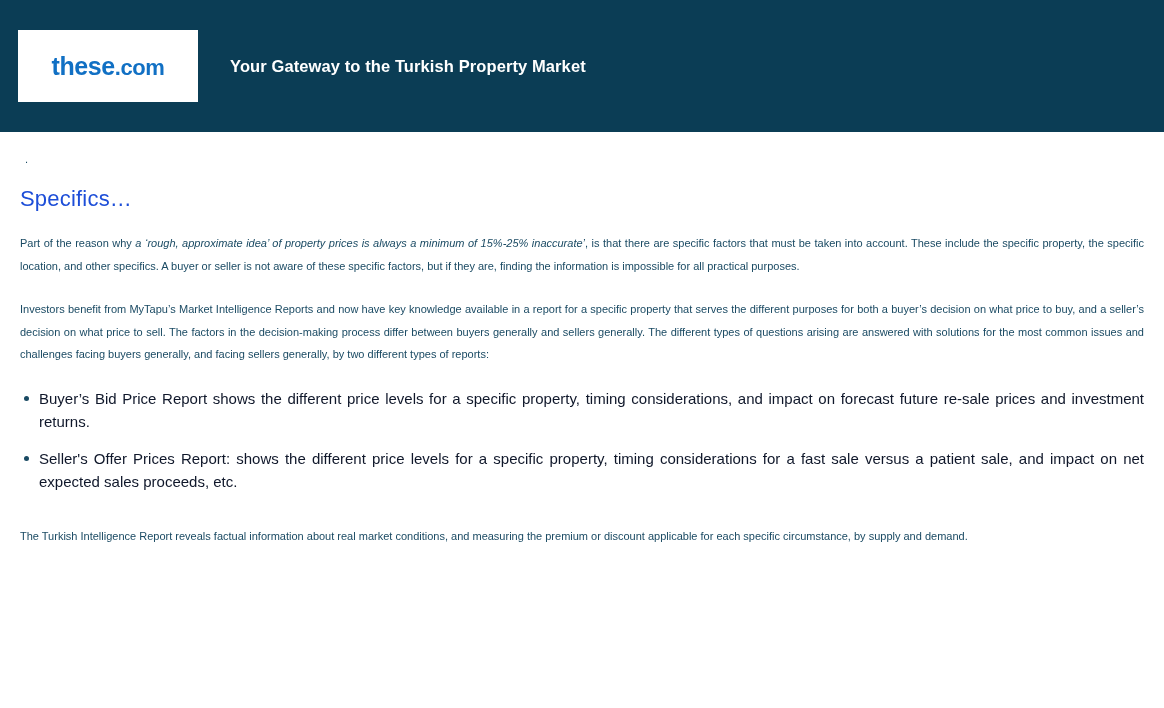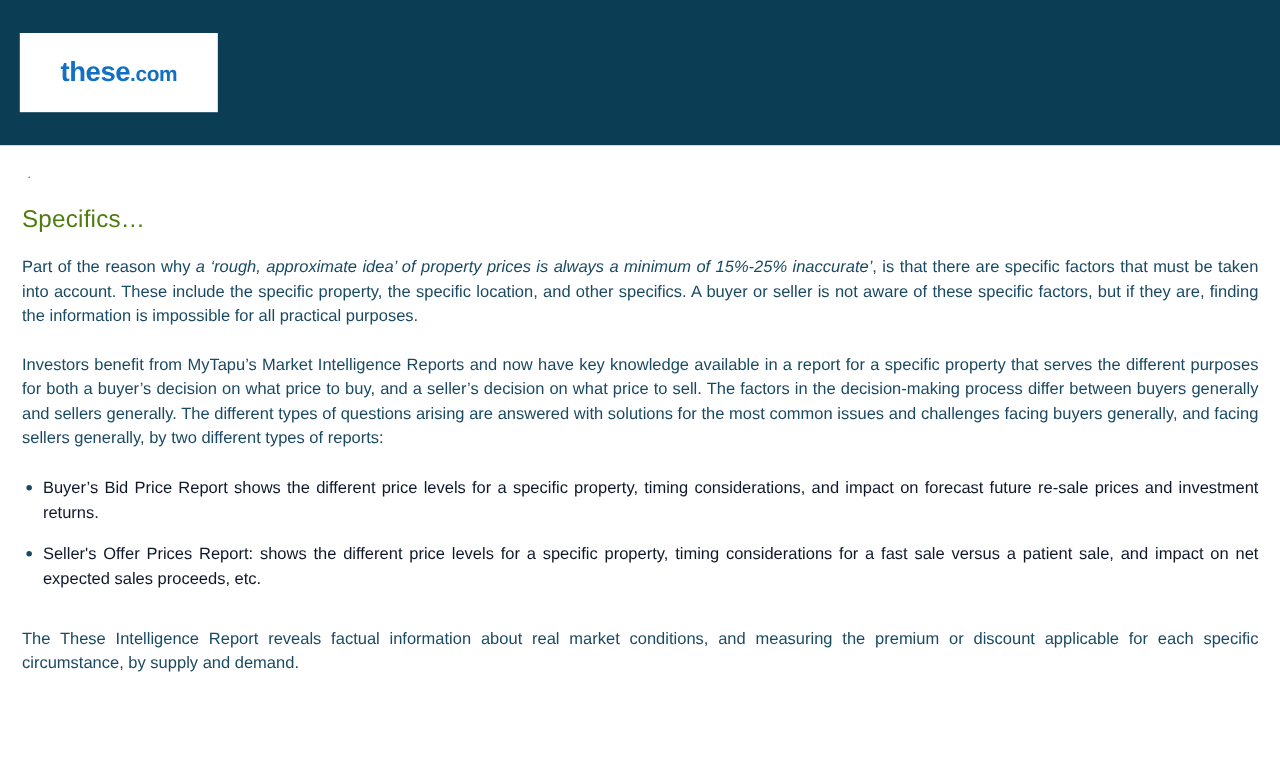--- a/index.html
+++ b/index.html
@@ -40,21 +40,21 @@
     box-sizing: border-box;
   }
   .logo-text {
     font-size: 25px;
     font-weight: bold;
     color: #1170c4;
     letter-spacing: -0.4px;
     white-space: nowrap;
   }
   .logo-text .tld {
-    font-size: 19px;
+    font-size: 22px;
     color: #1170c4;
     font-weight: bold;
   }
   .tagline {
     margin-left: 32px;
     color: #ffffff;
     font-size: 16.5px;
     font-weight: bold;
     letter-spacing: 0.1px;
     white-space: nowrap;
@@ -69,26 +69,26 @@
     font-size: 11px;
     color: #1a4a63;
     line-height: 10px;
     padding-top: 22px;
     padding-left: 5px;
     height: 14px;
   }
   h1.section-title {
     font-size: 22px;
     font-weight: normal;
-    color: #4d7c0f;
+    color: #1d4ed8;
     margin: 18px 0 20px 0;
     letter-spacing: 0.2px;
   }
   p.para {
-    font-size: 15px;
+    font-size: 11px;
     line-height: 22.5px;
     color: #1a4a63;
     margin: 0 0 21px 0;
     text-align: justify;
     text-justify: inter-word;
   }
   p.para.last {
     margin-bottom: 0;
   }
   em.it {
@@ -129,35 +129,36 @@
 </style>
 </head>
 <body>
 
 <div class="page">
 
   <div class="header">
     <div class="logo-box">
       <span class="logo-text"><span>these</span><span class="tld">.com</span></span>
     </div>
+    <div class="tagline">Your Gateway to the Turkish Property Market</div>
   </div>
 
   <div class="content">
 
     <div class="tiny-dot">.</div>
 
     <h1 class="section-title">Specifics…</h1>
 
     <p class="para"><span>Part of the reason why </span><em class="it">a ‘rough, approximate idea’ of property prices is always a minimum of 15%-25% inaccurate’</em><span>, is that there are specific factors that must be taken into account. These include the specific property, the specific location, and other specifics. A buyer or seller is not aware of these specific factors, but if they are, finding the information is impossible for all practical purposes.</span></p>
 
     <p class="para"><span>Investors benefit from MyTapu’s </span><strong class="bd">Market Intelligence Reports</strong><span> and now have key knowledge available in a report for a specific property that serves the different purposes for both a buyer’s decision on what price to buy, and a seller’s decision on what price to sell. The factors in the decision-making process differ between buyers generally and sellers generally. The different types of questions arising are answered with solutions for the most common issues and challenges facing buyers generally, and facing sellers generally, by two different types of reports:</span></p>
 
     <ul class="bullets">
       <li><strong class="bd">Buyer’s Bid Price Report</strong><span> shows the different price levels for a specific property, timing considerations, and impact on forecast future re-sale prices and investment returns.</span></li>
       <li><strong class="bd">Seller's Offer Prices Report</strong><span>: shows the different price levels for a specific property, timing considerations for a fast sale versus a patient sale, and impact on net expected sales proceeds, etc.</span></li>
     </ul>
 
     <div class="spacer-10"></div>
 
-    <p class="para last"><span>The </span><strong class="bd">These Intelligence Report</strong><span> reveals factual information about real market conditions, and measuring the premium or discount applicable for each specific circumstance, by supply and demand.</span></p>
+    <p class="para last"><span>The </span><strong class="bd">Turkish Intelligence Report</strong><span> reveals factual information about real market conditions, and measuring the premium or discount applicable for each specific circumstance, by supply and demand.</span></p>
 
   </div>
 </div>
 
 </body></html>

